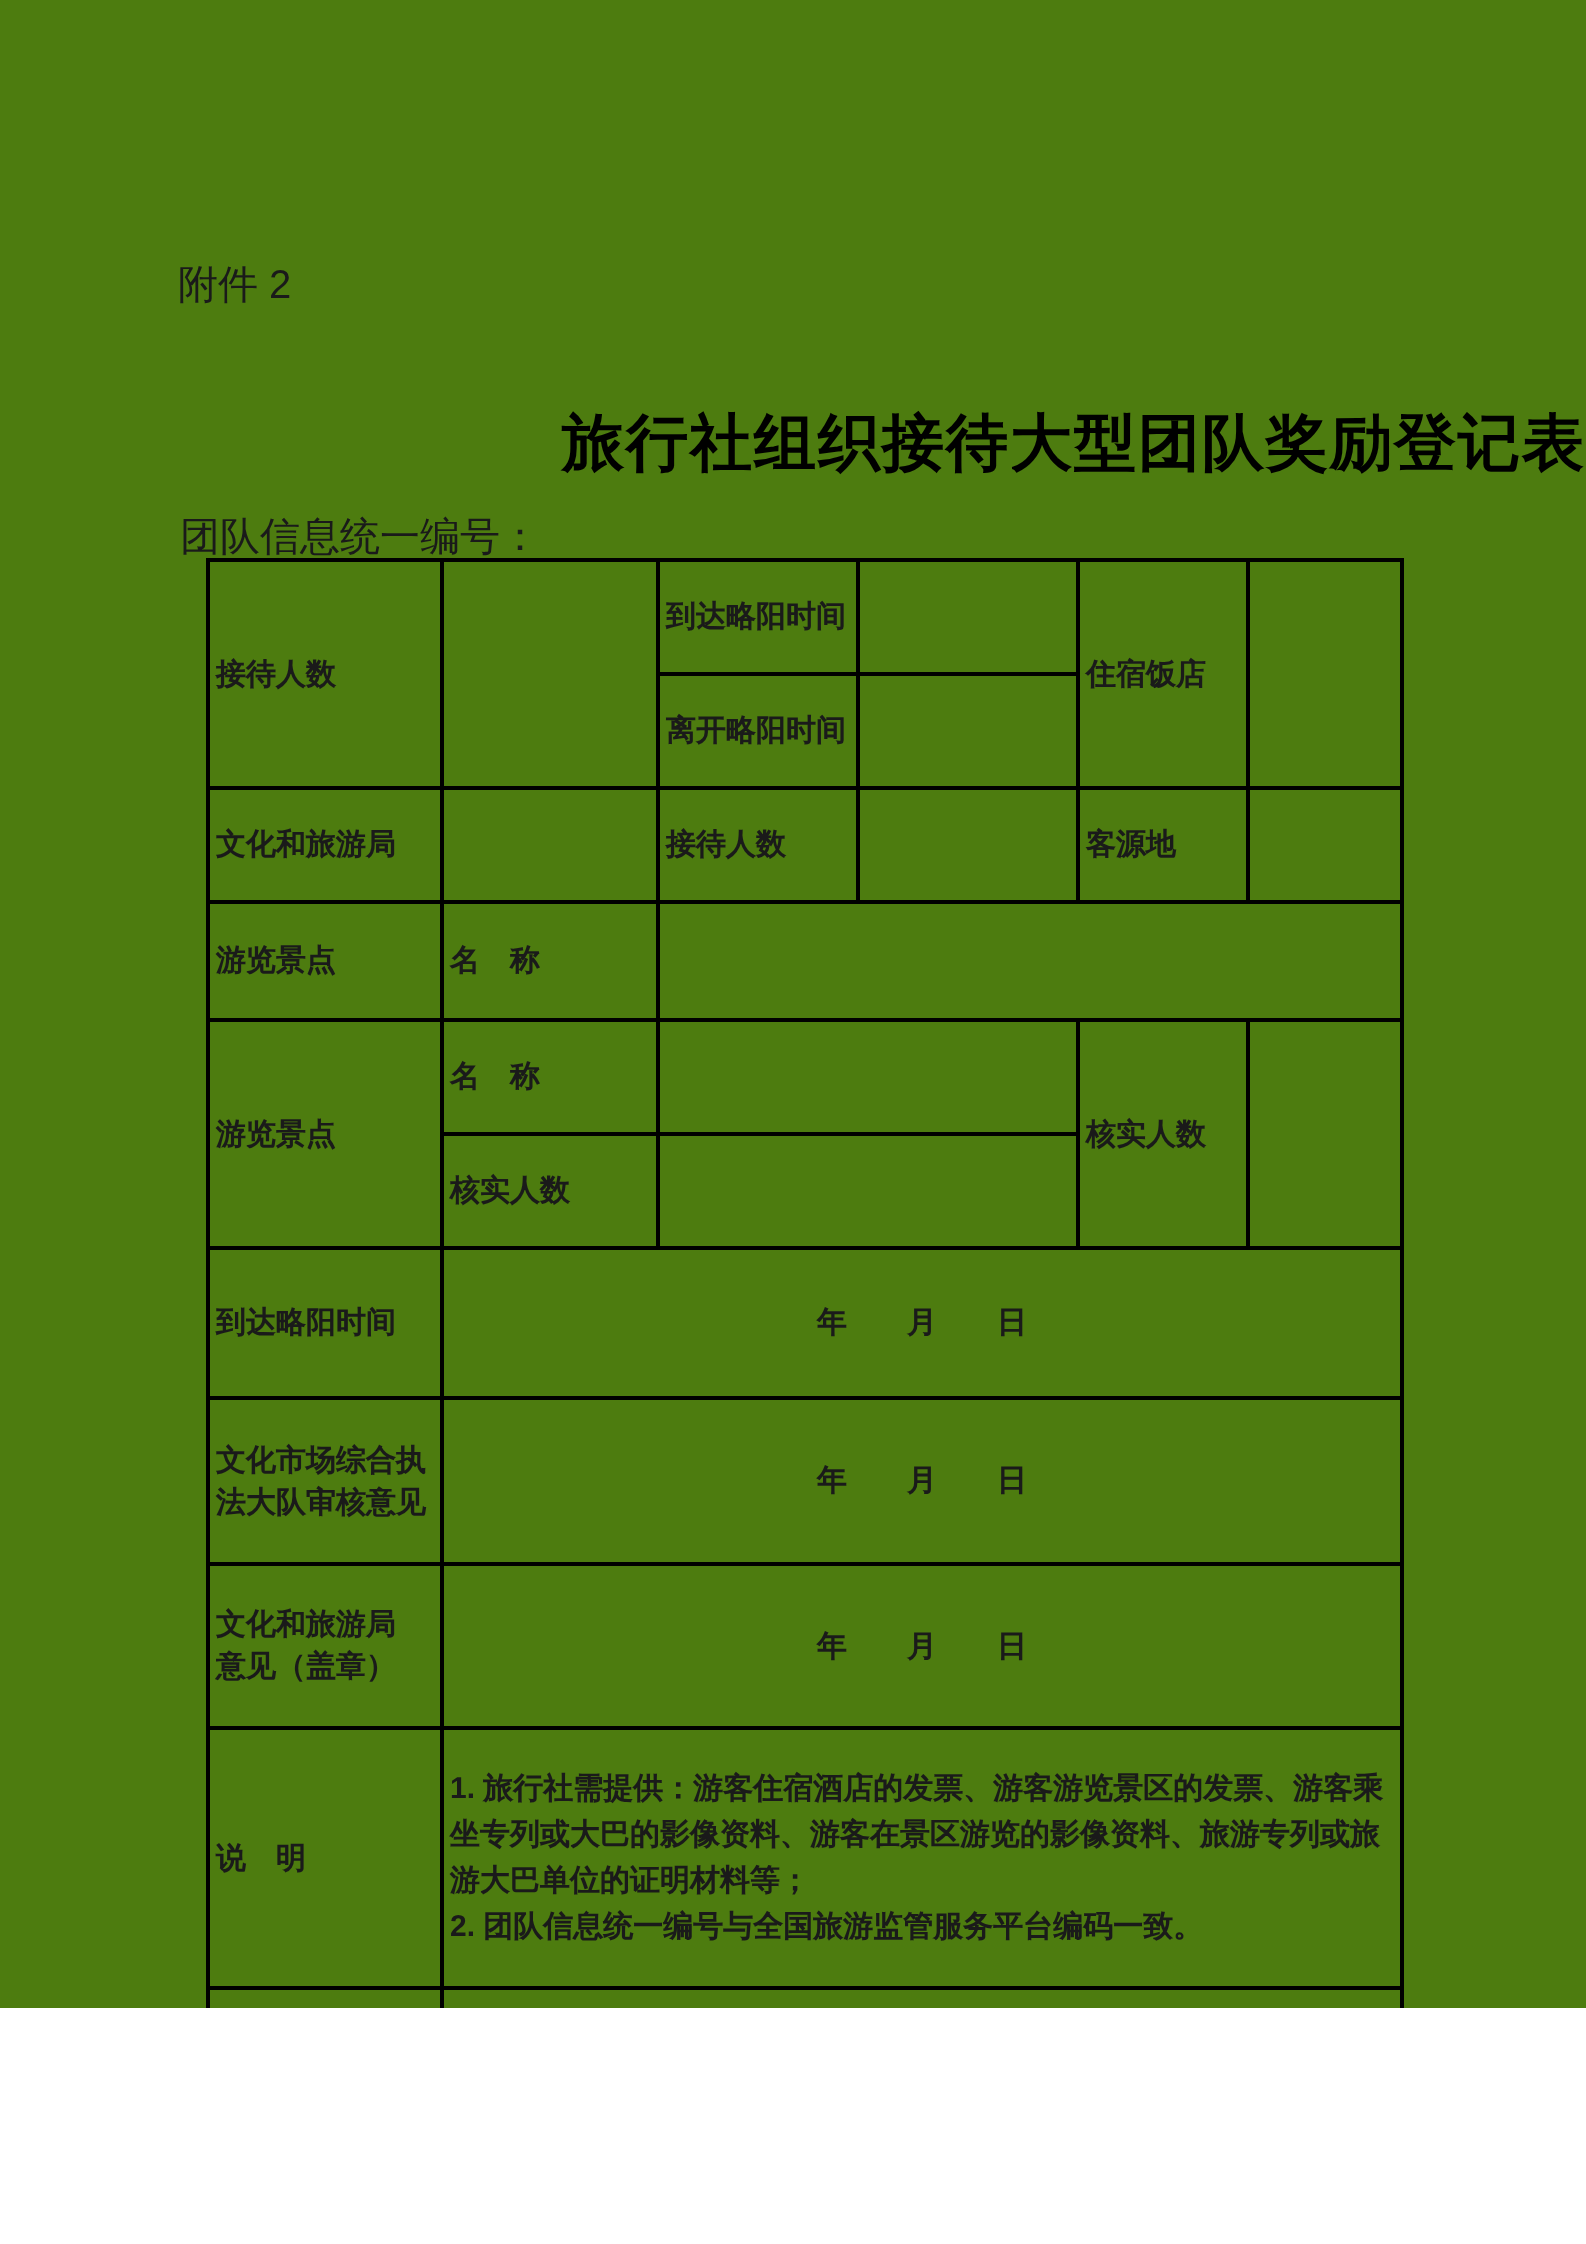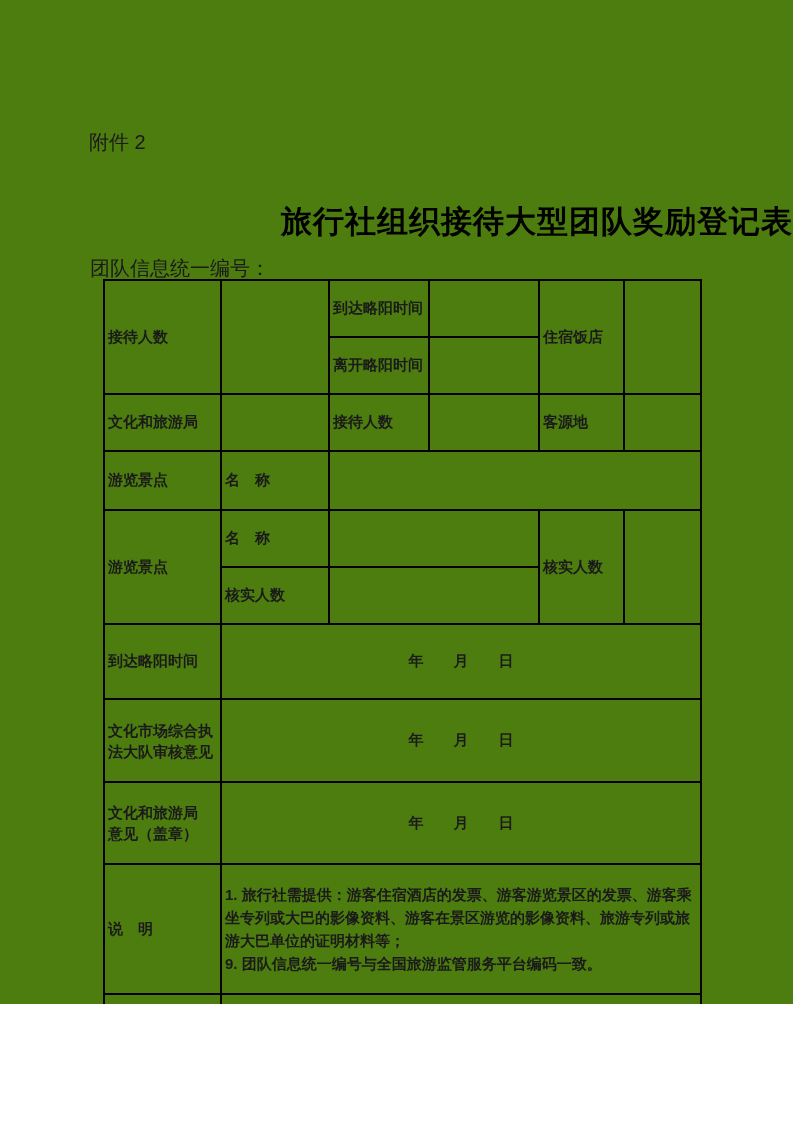--- a/index.html
+++ b/index.html
@@ -155,21 +155,21 @@
         <td class="prewrap">文化和旅游局
 意见（盖章）</td>
         <td colspan="5" class="date-cell">
           <span>年　　月　　日</span>
         </td>
       </tr>
       <tr style="height:118px">
         <td>说　明</td>
         <td colspan="5" class="notes-cell">
           <div>1. 旅行社需提供：游客住宿酒店的发票、游客游览景区的发票、游客乘坐专列或大巴的影像资料、游客在景区游览的影像资料、旅游专列或旅游大巴单位的证明材料等；</div>
-          <div>9. 团队信息统一编号与全国旅游监管服务平台编码一致。</div>
+          <div>2. 团队信息统一编号与全国旅游监管服务平台编码一致。</div>
         </td>
       </tr>
       <tr style="height:43px">
         <td>备　注</td>
         <td colspan="5"></td>
       </tr>
     </tbody>
   </table>
 
   <div class="page-number">– 8 –</div>

